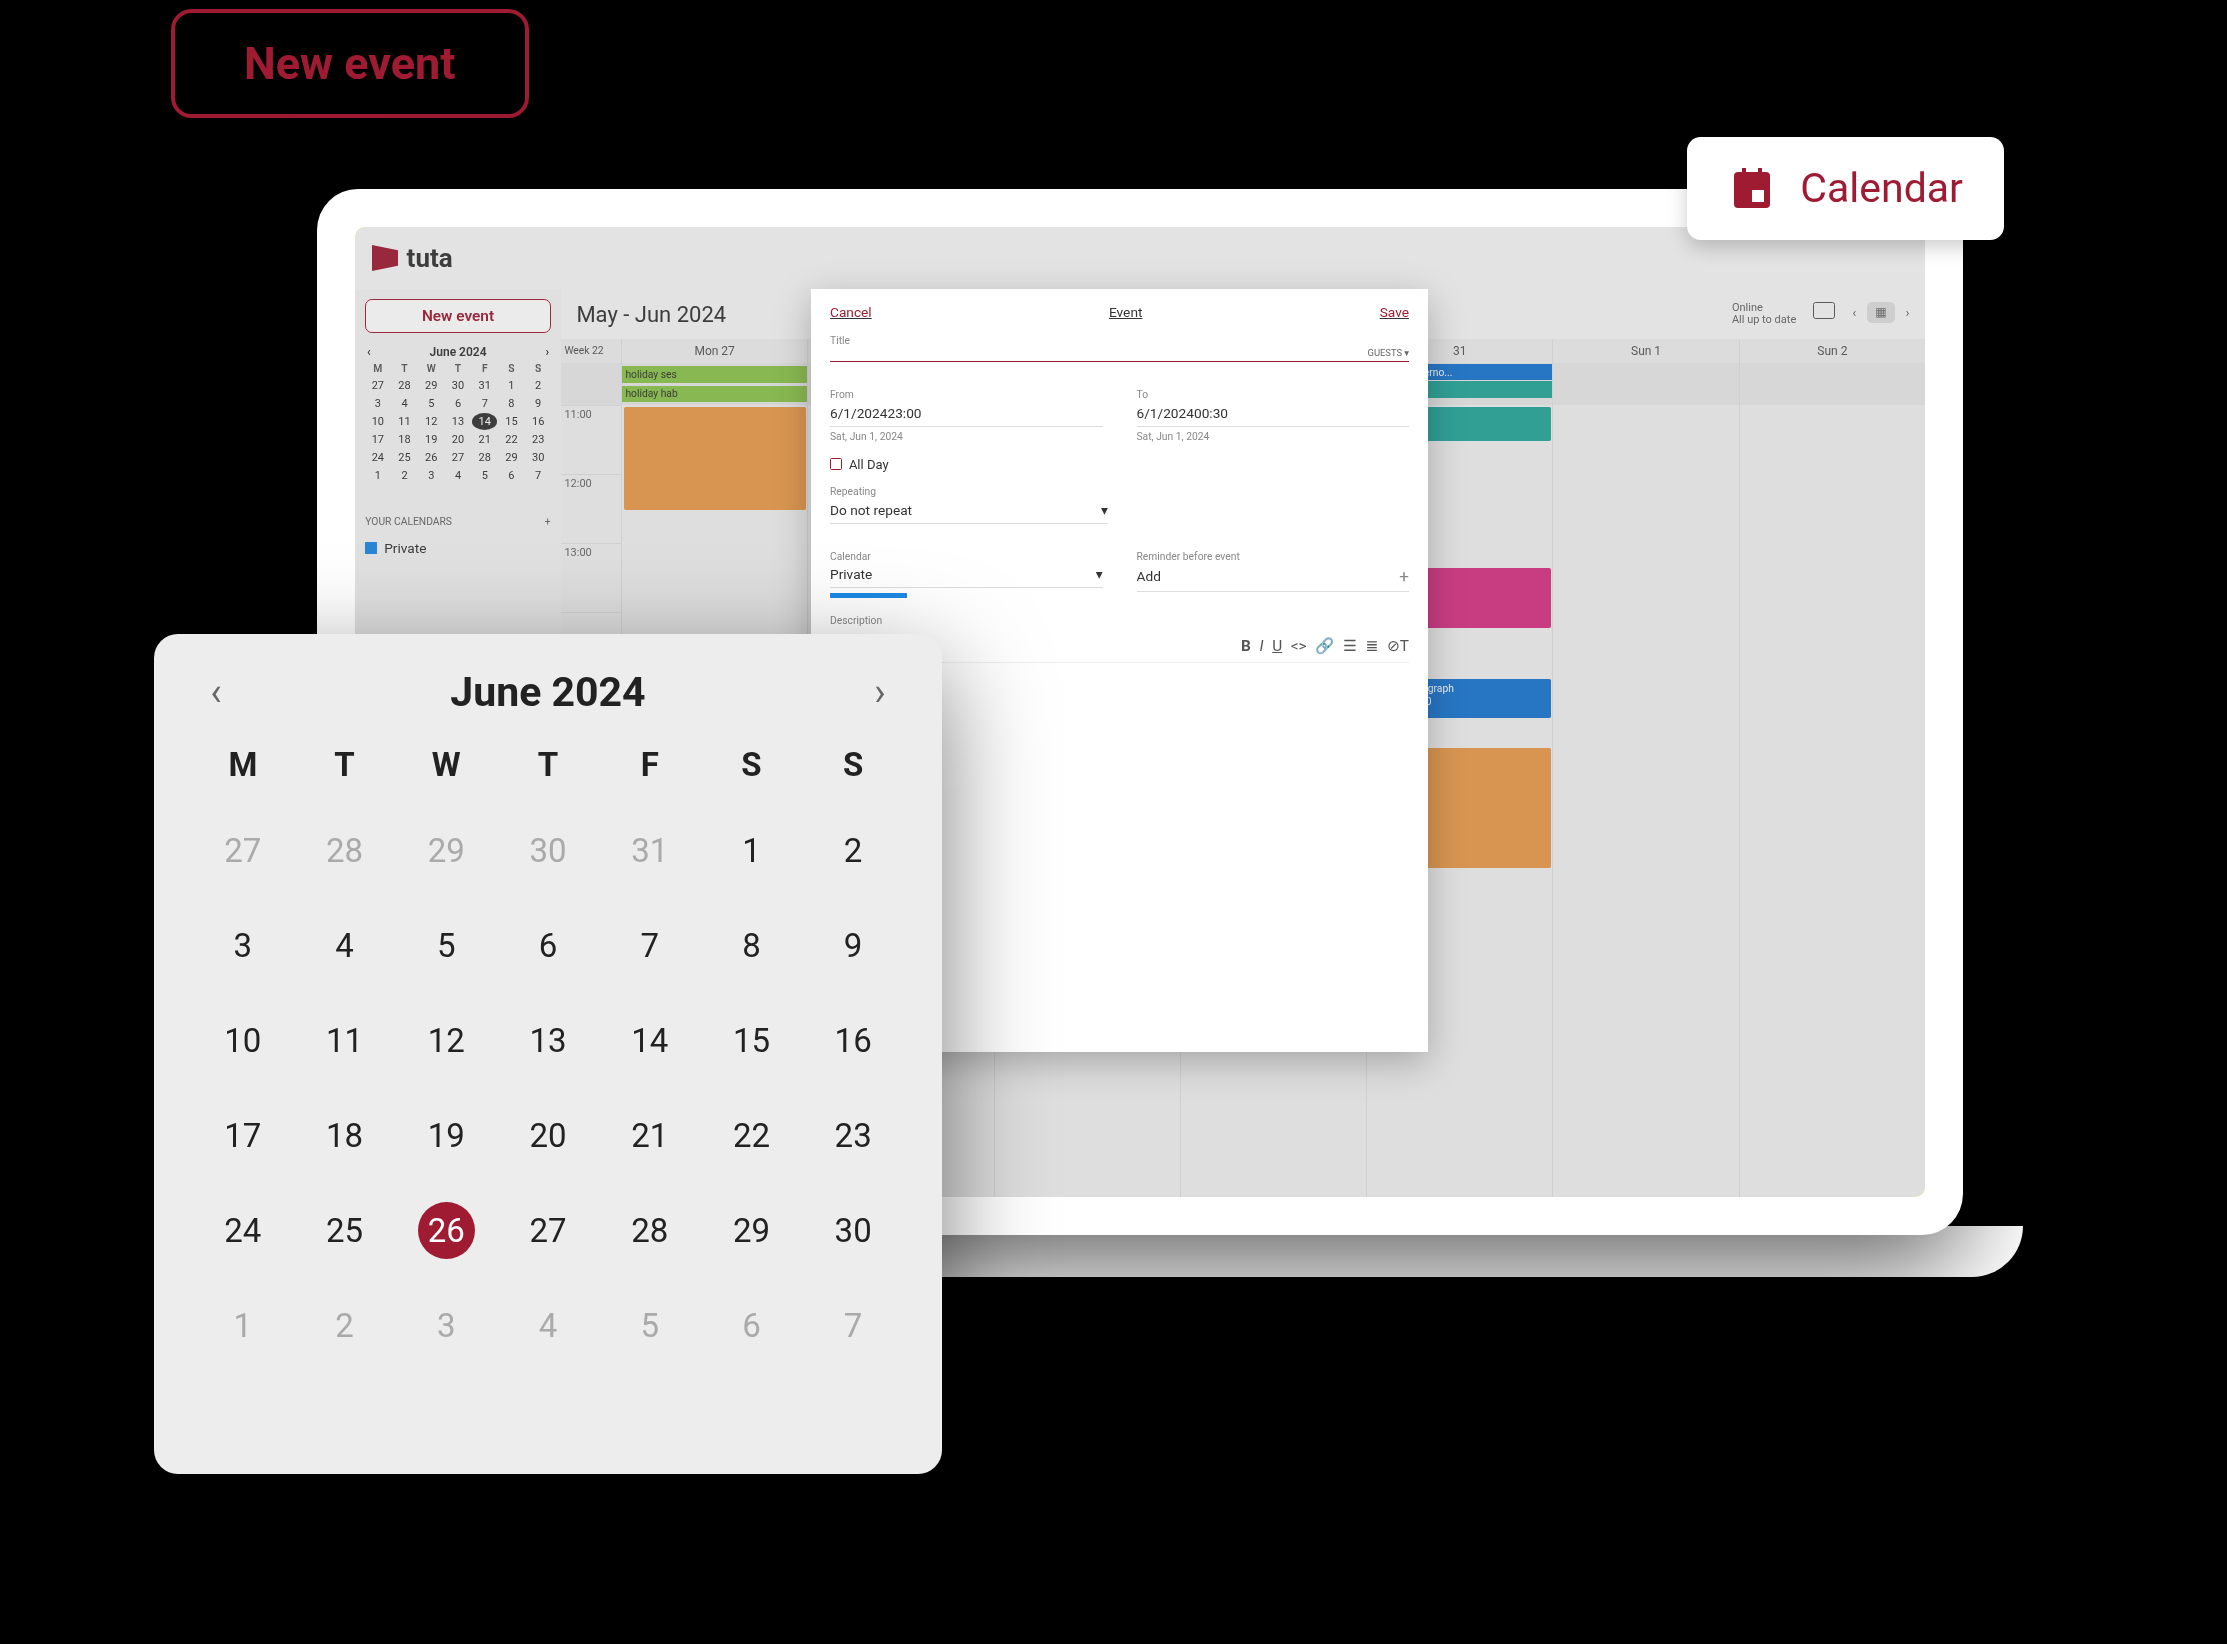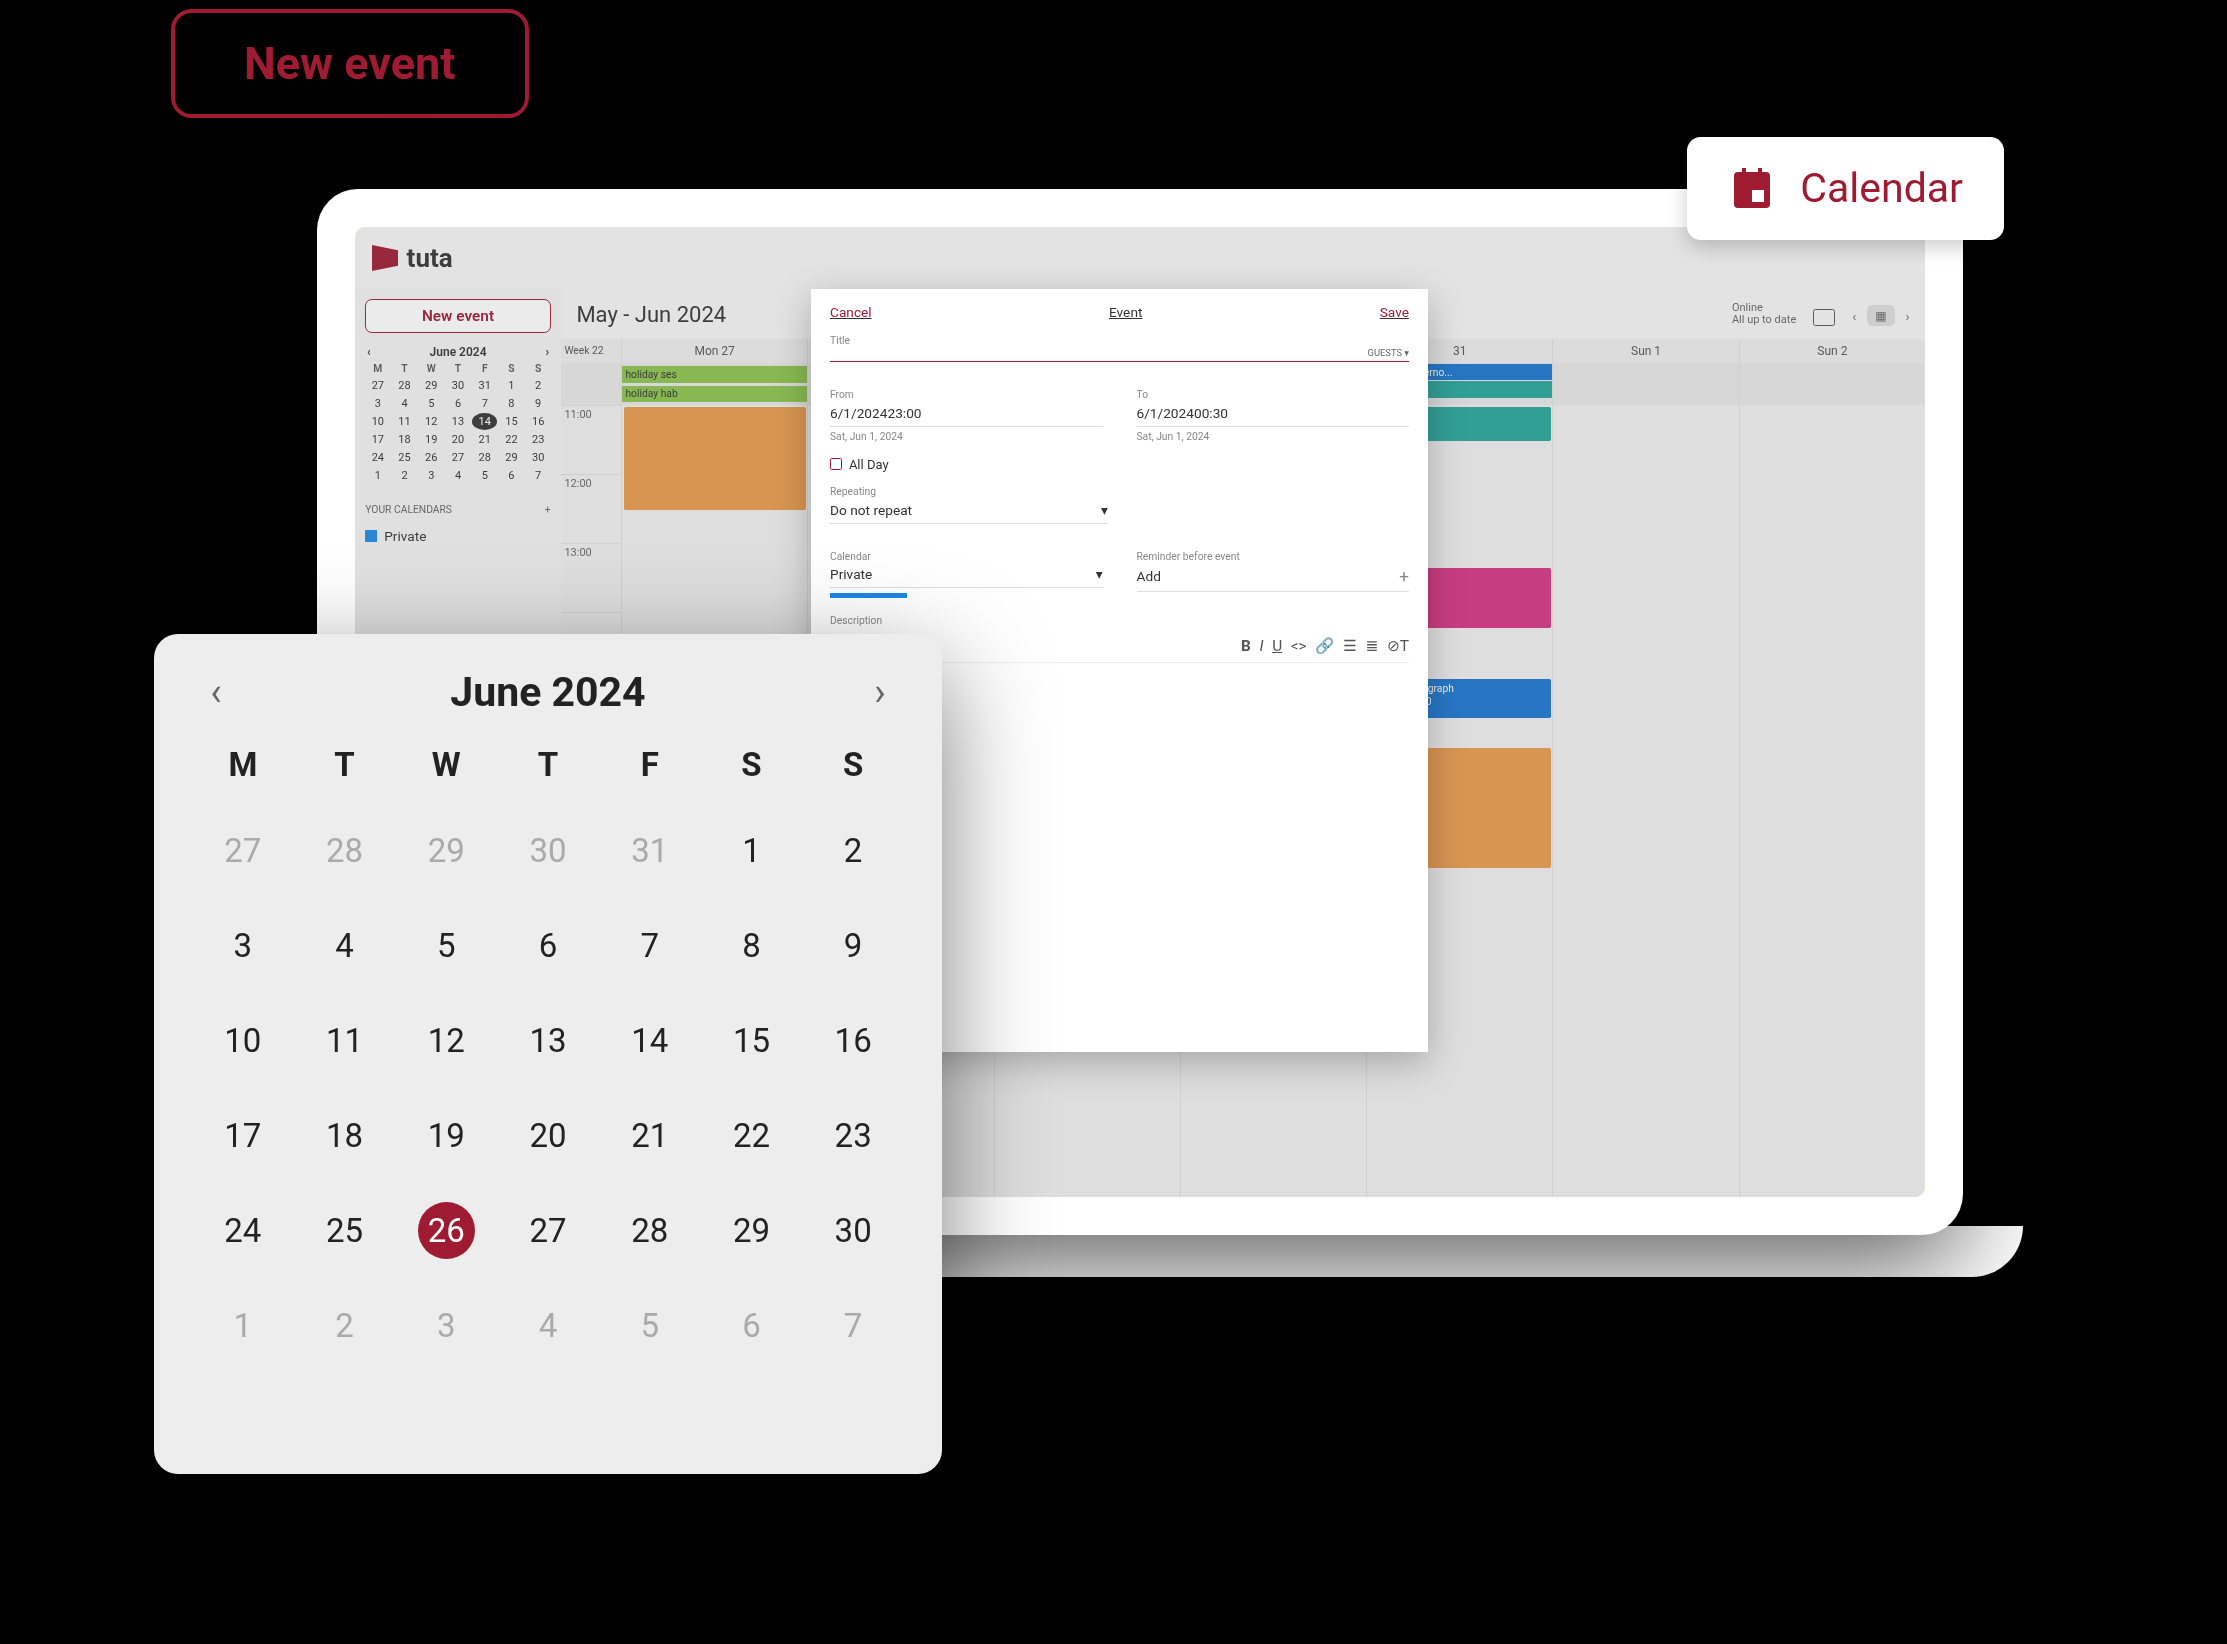--- a/index.html
+++ b/index.html
@@ -155,21 +155,21 @@
 .mini-cal-grid .d { font-size: 11px; padding: 1.7px 0; }
 .mini-cal-grid .today { background:#333; color:#fff; border-radius:50%; }
 
 .sidebar-section-head {
   font-size: 10.3px;
   color: #666;
   text-transform: uppercase;
   display: flex;
   justify-content: space-between;
   align-items: center;
-  margin-top: 11px;
+  margin-top: 23px;
 }
 .cal-item {
   display: flex;
   align-items: center;
   gap: 6.9px;
   font-size: 13.7px;
   color: #333;
   padding: 3.4px 0;
 }
 .cal-chip { width: 12px; height: 12px; background: #1e88e5; }
@@ -476,21 +476,21 @@
         </div>
         <div class="cal-item">
           <div class="cal-chip"></div>
           <span>Private</span>
         </div>
       </div>
 
       <div class="cal-main">
         <div class="cal-title-bar">
           <span class="cal-title">May - Jun 2024</span>
-          <div style="display:flex;align-items:flex-end;gap:17px">
+          <div style="display:flex;align-items:flex-start;gap:17px">
             <div class="status-block">
               <div>Online</div>
               <div>All up to date</div>
             </div>
             <div class="mail-icon"></div>
             <div class="cal-nav">
               <span>‹</span>
               <span class="chip">▦</span>
               <span>›</span>
             </div>

